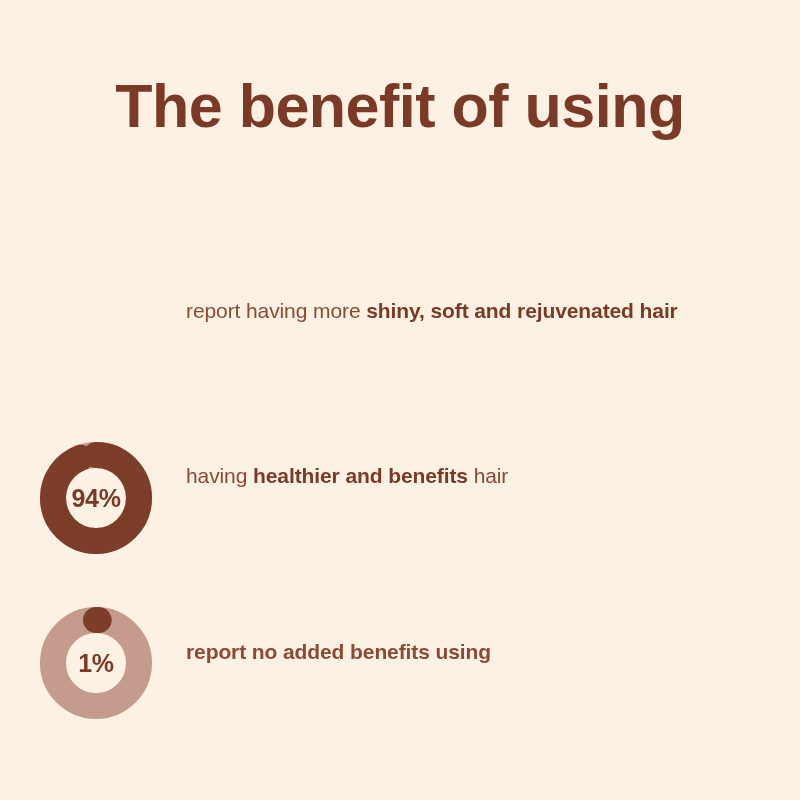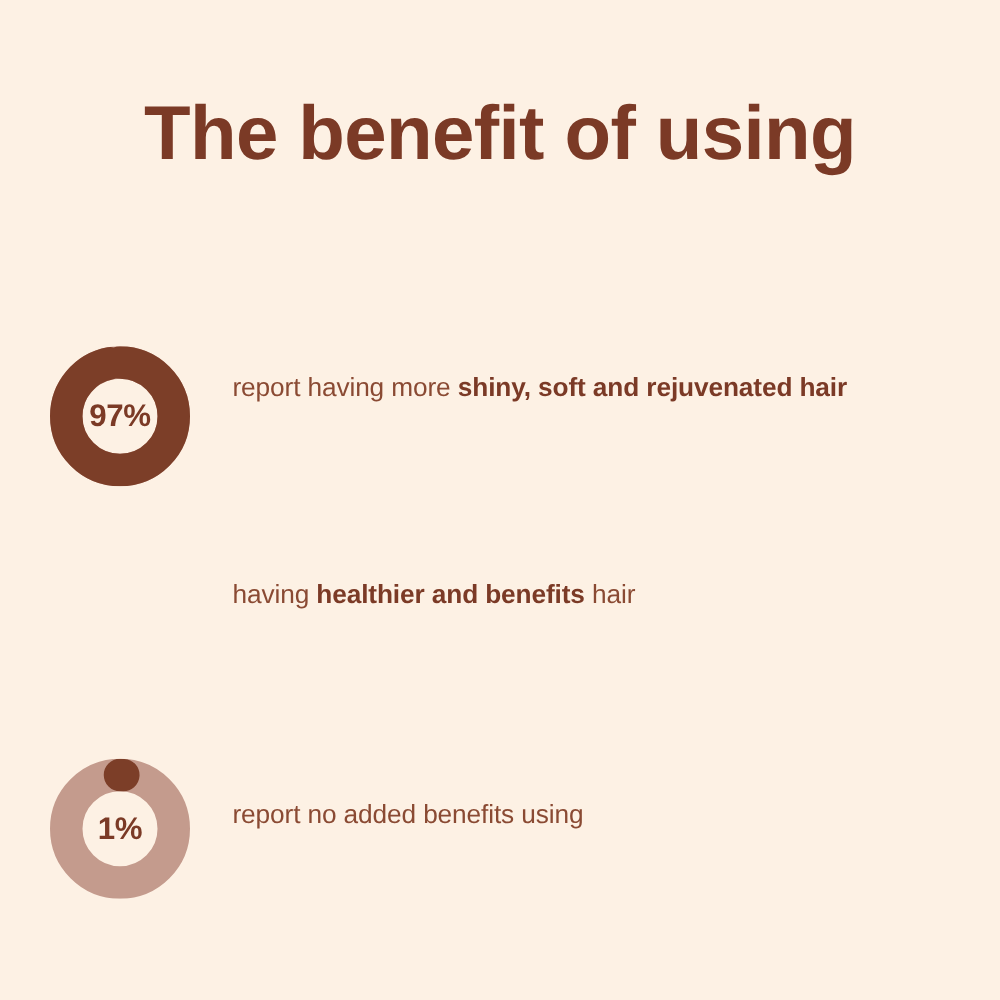--- a/index.html
+++ b/index.html
@@ -92,43 +92,43 @@
   }
 
   .stat-text b {
     font-weight: bold;
     color: #7B3A26;
   }
 
   
   .row-1 .stat-text { top: 23px; }
   .row-2 .stat-text { top: 23px; }
-  .row-3 .stat-text { top: 34px; }
+  .row-3 .stat-text { top: 34px; font-weight: bold; }
 </style>
 </head>
 <body style="background: rgb(253, 241, 228);">
 
 <div class="page">
 
   <div class="title" style="color: rgb(123, 58, 38);">The benefit of using</div>
 
   <div class="stats">
 
     <div class="stat-row row-1">
-      <div class="donut-wrap">
-        <svg class="donut-svg" viewBox="0 0 112 112">
-          <circle cx="56" cy="56" r="43" fill="none" stroke="#C49B8D" stroke-width="26"></circle>
-          <circle class="donut-arc" cx="56" cy="56" r="43" fill="none" stroke="#7C3E28" stroke-width="26" stroke-linecap="round" transform="rotate(-90 56 56)" stroke-dasharray="262.07165916246055 8.105309046261652" stroke-dashoffset="0"></circle>
-        </svg>
-        <div class="donut-label" style="color: rgb(123, 58, 38);">97%</div>
-      </div>
       <div class="stat-text"><span>report having more </span><b>shiny, soft and rejuvenated hair</b><span></span></div>
     </div>
 
     <div class="stat-row row-2">
+      <div class="donut-wrap">
+        <svg class="donut-svg" viewBox="0 0 112 112">
+          <circle cx="56" cy="56" r="43" fill="none" stroke="#C49B8D" stroke-width="26"></circle>
+          <circle class="donut-arc" cx="56" cy="56" r="43" fill="none" stroke="#7C3E28" stroke-width="26" stroke-linecap="round" transform="rotate(-90 56 56)" stroke-dasharray="253.96635011619887 16.210618092523333" stroke-dashoffset="0"></circle>
+        </svg>
+        <div class="donut-label" style="color: rgb(123, 58, 38);">94%</div>
+      </div>
       <div class="stat-text"><span>having </span><b>healthier and benefits</b><span> hair</span></div>
     </div>
 
     <div class="stat-row row-3">
       <div class="donut-wrap">
         <svg class="donut-svg" viewBox="0 0 112 112">
           <circle cx="56" cy="56" r="43" fill="none" stroke="#C49B8D" stroke-width="26"></circle>
           <circle class="donut-arc" cx="56" cy="56" r="43" fill="none" stroke="#7C3E28" stroke-width="26" stroke-linecap="round" transform="rotate(-90 56 56)" stroke-dasharray="2.701769682087222 267.475198526635" stroke-dashoffset="0"></circle>
         </svg>
         <div class="donut-label" style="color: rgb(123, 58, 38);">1%</div>

